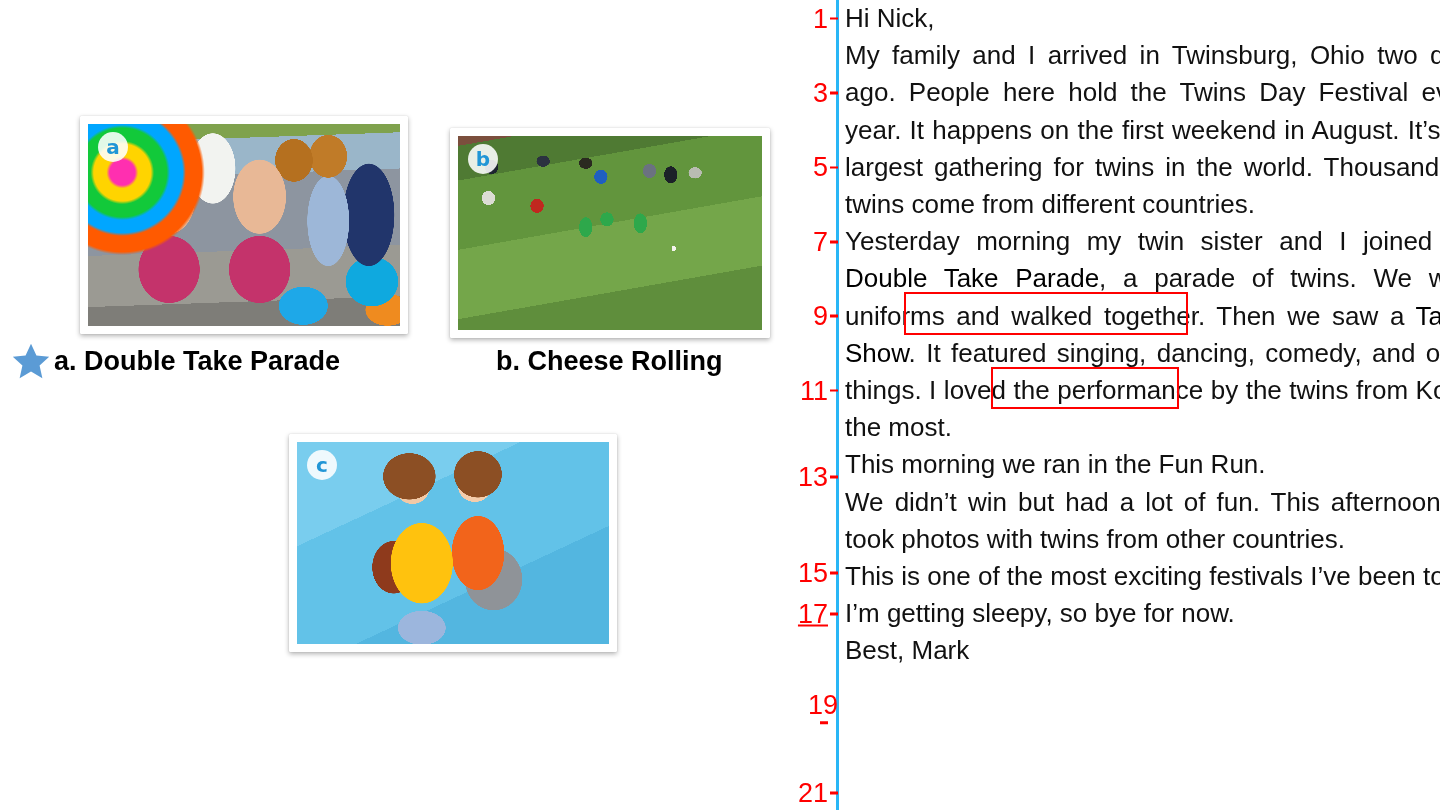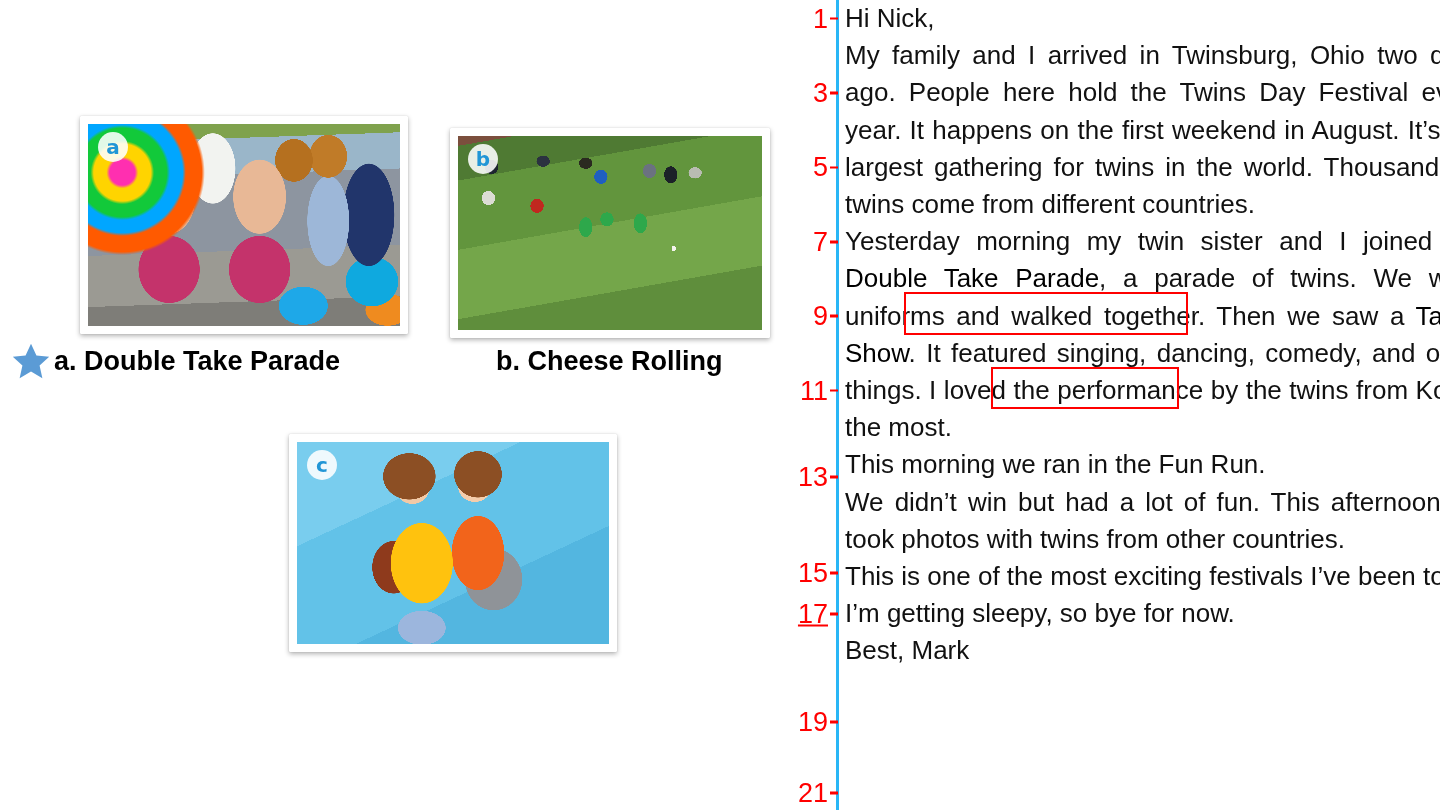--- a/index.html
+++ b/index.html
@@ -296,21 +296,21 @@
           <span class="tick"></span>
         </div>
         <div class="line-number" style="top: 561px; margin-top: 12px;">
           <span>15</span>
           <span class="tick"></span>
         </div>
         <div class="line-number" style="top: 613.8px; text-decoration: underline;">
           <span>17</span>
           <span class="tick"></span>
         </div>
-        <div class="line-number" style="top: 722px;">
+        <div class="line-number" style="top: 707px; flex-direction: column;">
           <span>19</span>
           <span class="tick"></span>
         </div>
         <div class="line-number" style="top: 793px;">
           <span>21</span>
           <span class="tick"></span>
         </div>
       </div>
 
     <div id="letter-body">

